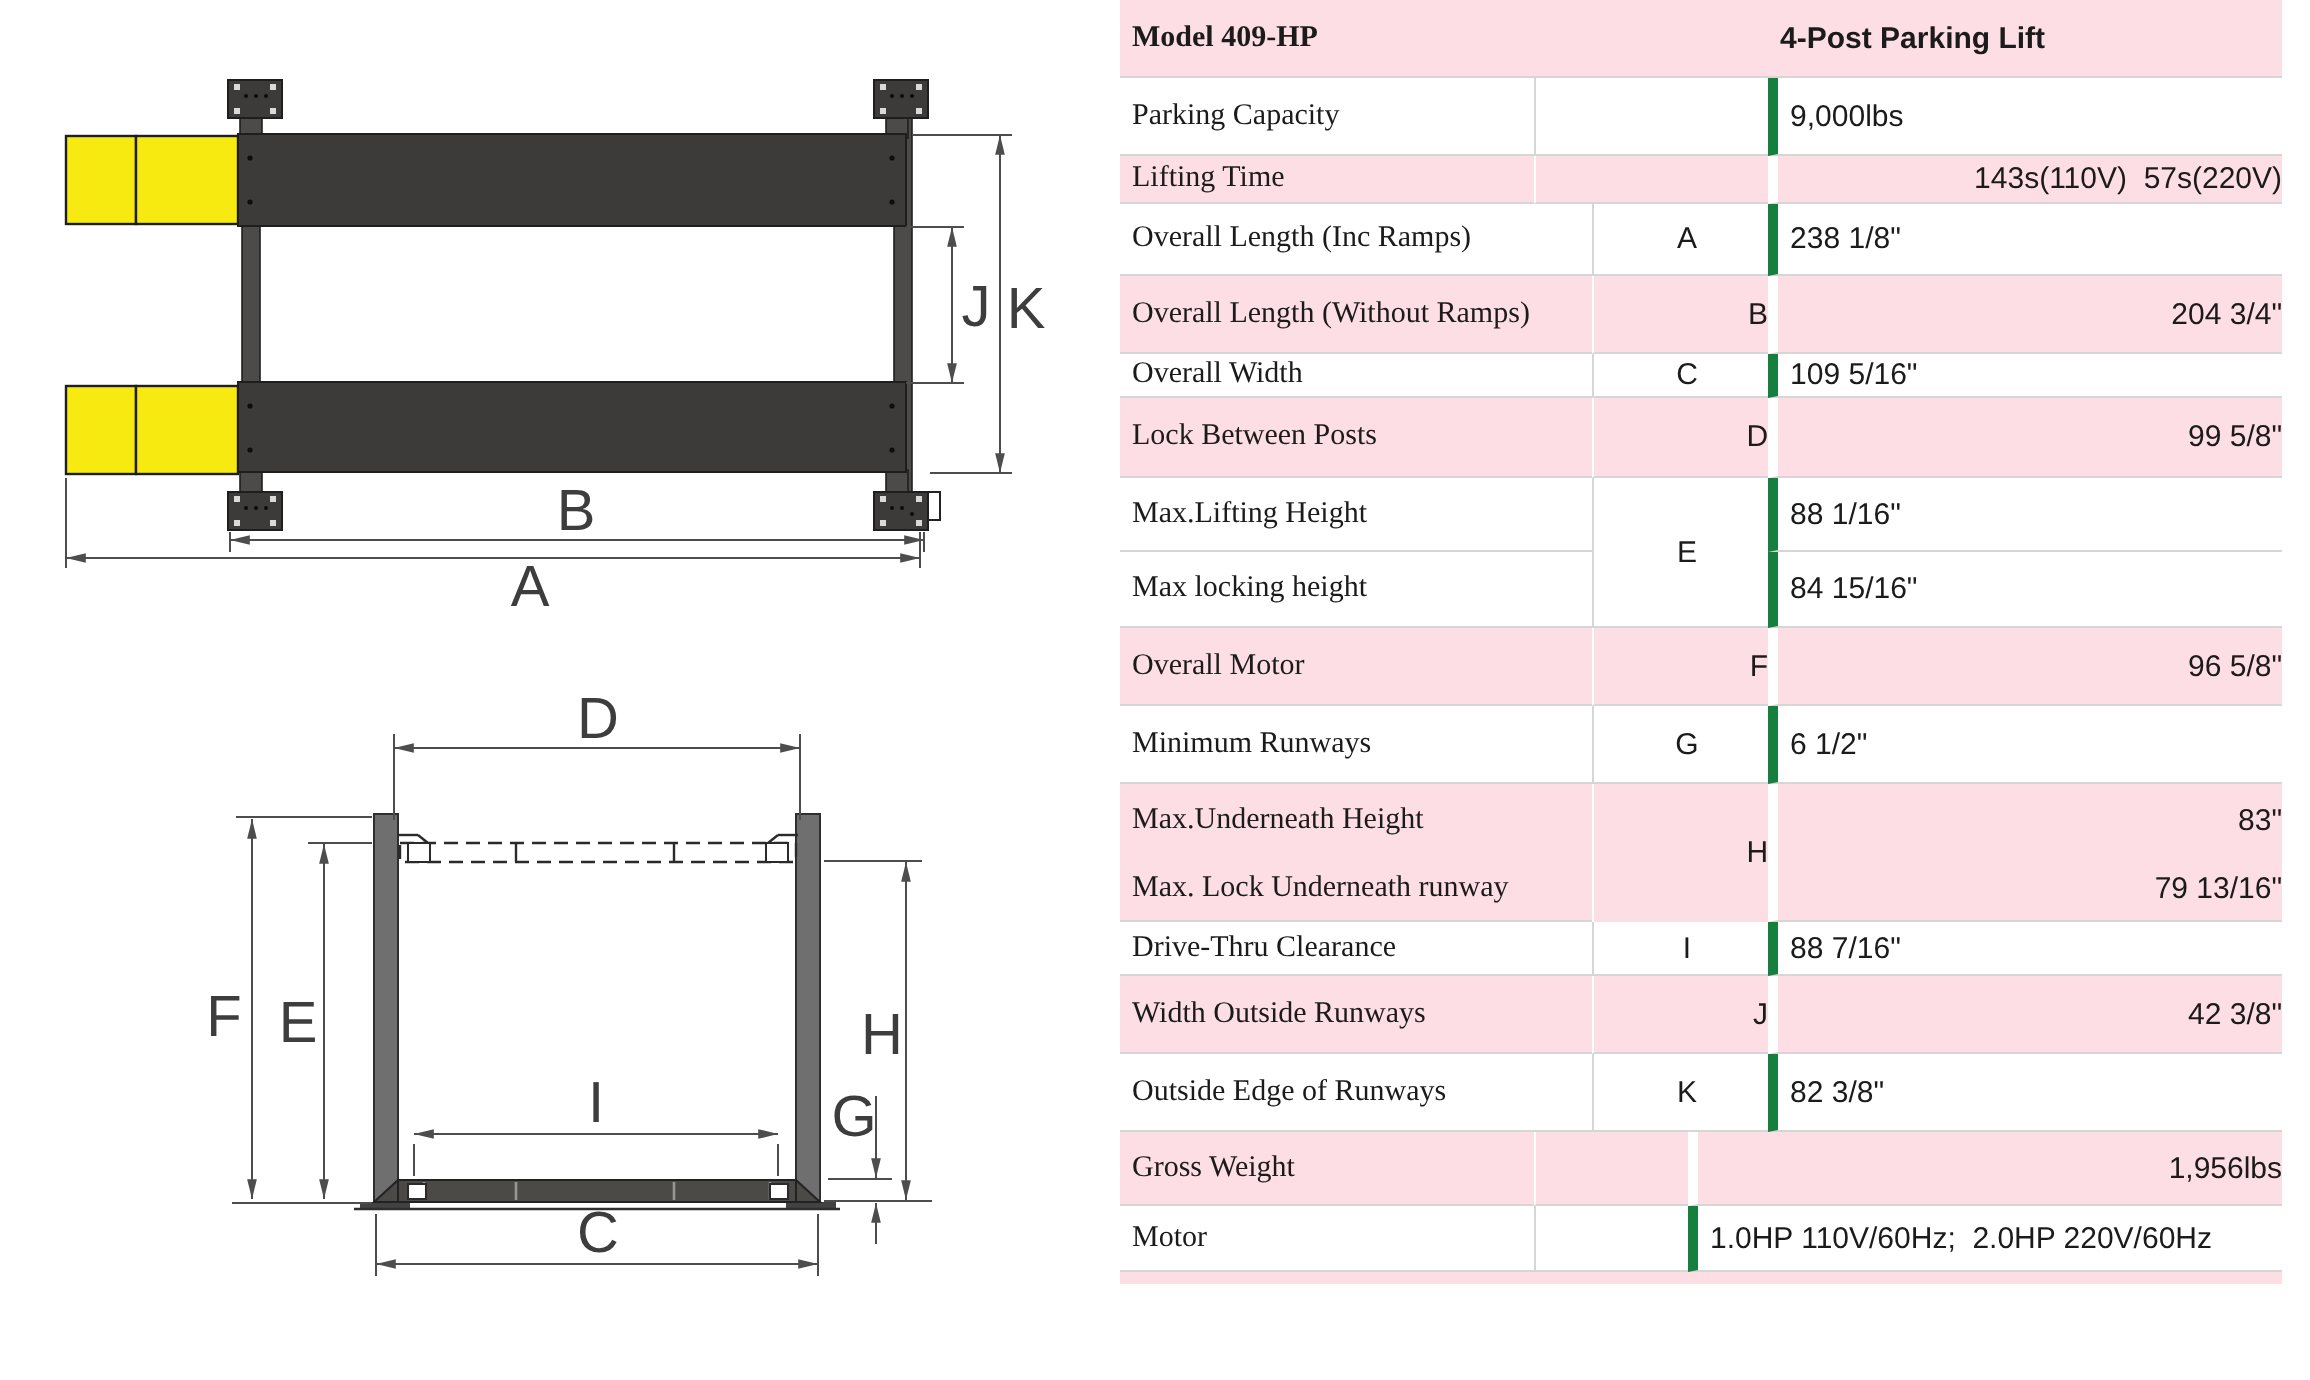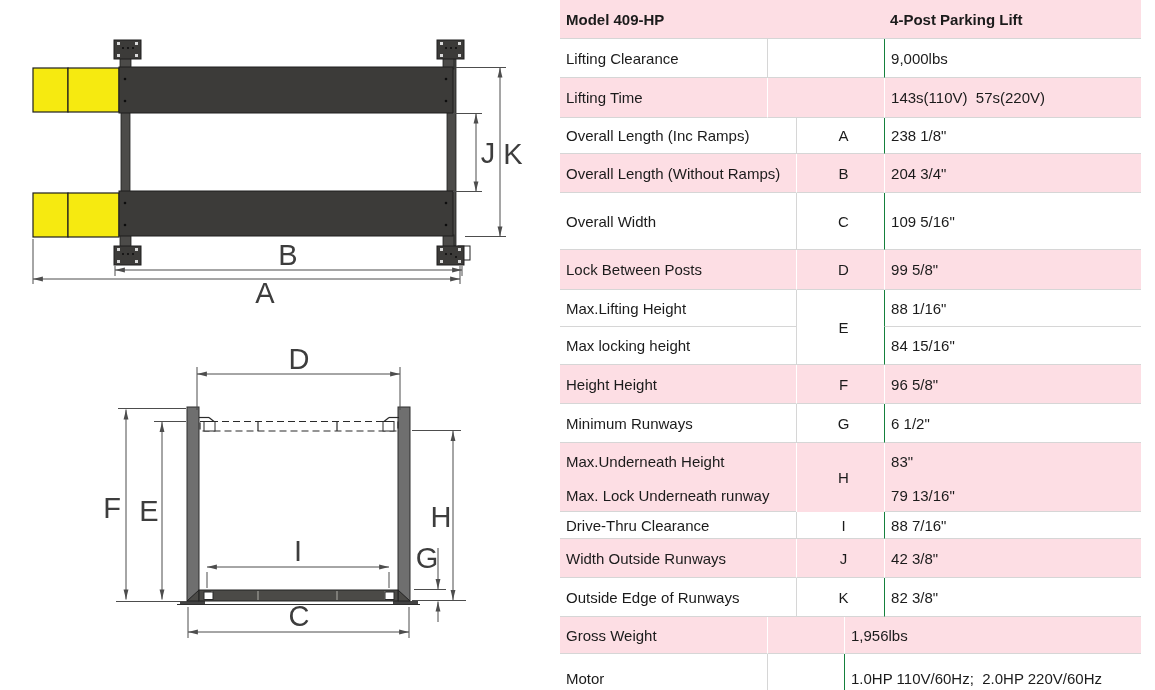--- a/index.html
+++ b/index.html
@@ -3,26 +3,26 @@
 <meta charset="utf-8">
 <style>
   html,body{margin:0;padding:0;background:#ffffff;}
   #stage{position:relative;width:1155px;height:690px;background:#fff;overflow:hidden;
          font-family:"Liberation Sans",sans-serif;}
   #drawing{position:absolute;left:0;top:0;}
   #specs{position:absolute;left:560px;top:0;width:581px;}
   table.spec{border-collapse:separate;border-spacing:0;table-layout:fixed;width:581px;}
   table.spec td{border-bottom:1px solid #d6d6d6;vertical-align:middle;
                 font-size:15px;color:#1b1b1b;padding:0 0 0 6px;overflow:hidden;}
-  td.lab{padding-left:6px;}
+  td.lab{padding-left:6px;font-family:Liberation Serif, serif;}
   td.ltr{text-align:center;padding:0;border-left:1px solid #d6d6d6;}
-  td.val{border-left:1px solid #15803d;padding-left:4px;white-space:pre-wrap;}
+  td.val{border-left:5px solid #15803d;padding-left:4px;white-space:pre-wrap;}
   td.gap{border-left:1px solid #d6d6d6;padding:0;}
   tr.pink td{background:#fddee4;}
-  tr.pink td.val,tr.pink td.ltr,tr.pink td.gap{border-left-color:#ffffff;}
+  tr.pink td.val,tr.pink td.ltr,tr.pink td.gap{border-left-color:#ffffff;text-align:right;}
   tr.nobot td{border-bottom:none;}
   tr.hdr td{background:#fddee4;font-weight:bold;border-left:none;}
   #strip{width:581px;height:6px;background:#fddee4;}
   
   .dim{stroke:#4d4d4d;stroke-width:1;fill:none;}
   .dimlbl{font-family:"Liberation Sans",sans-serif;font-size:29px;fill:#3d3d3d;text-anchor:middle;}
   .dark{fill:#3c3b39;stroke:#1e1e1e;stroke-width:1;}
   .beam{fill:#4c4b49;stroke:#1e1e1e;stroke-width:0.8;}
   .ramp{fill:#f6ea10;stroke:#1e1e1e;stroke-width:1.2;}
   .post{fill:#6f6f6f;stroke:#2e2e2e;stroke-width:1;}
@@ -235,60 +235,60 @@
         <col style="width:40px">
           <col style="width:257px">
       </colgroup>
       <tbody>
           <tr class="hdr" style="height:39px">
         <td colspan="4" class="lab">Model 409-HP</td>
         <td class="val">4-Post Parking Lift</td>
       </tr>
 
       <tr style="height:39px">
-        <td class="lab">Lifting Clearance</td>
+        <td class="lab">Parking Capacity</td>
         <td colspan="3" class="gap"></td>
         <td class="val">9,000lbs</td>
       </tr>
-      <tr class="pink" style="height:40px">
+      <tr class="pink" style="height:24px">
         <td class="lab">Lifting Time</td>
         <td colspan="3" class="gap"></td>
         <td class="val">143s(110V)  57s(220V)</td>
       </tr>
       <tr style="height:36px">
         <td colspan="2" class="lab">Overall Length (Inc Ramps)</td>
         <td colspan="2" class="ltr">A</td>
         <td class="val">238 1/8"</td>
       </tr>
       <tr class="pink" style="height:39px">
         <td colspan="2" class="lab">Overall Length (Without Ramps)</td>
         <td colspan="2" class="ltr">B</td>
         <td class="val">204 3/4"</td>
       </tr>
-      <tr style="height:57px">
+      <tr style="height:22px">
         <td colspan="2" class="lab">Overall Width</td>
         <td colspan="2" class="ltr">C</td>
         <td class="val">109 5/16"</td>
       </tr>
       <tr class="pink" style="height:40px">
         <td colspan="2" class="lab">Lock Between Posts</td>
         <td colspan="2" class="ltr">D</td>
         <td class="val">99 5/8"</td>
       </tr>
       <tr style="height:37px">
         <td colspan="2" class="lab">Max.Lifting Height</td>
         <td colspan="2" rowspan="2" class="ltr">E</td>
         <td class="val">88 1/16"</td>
       </tr>
       <tr style="height:38px">
         <td colspan="2" class="lab">Max locking height</td>
         <td class="val">84 15/16"</td>
       </tr>
       <tr class="pink" style="height:39px">
-        <td colspan="2" class="lab">Height Height</td>
+        <td colspan="2" class="lab">Overall Motor</td>
         <td colspan="2" class="ltr">F</td>
         <td class="val">96 5/8"</td>
       </tr>
       <tr style="height:39px">
         <td colspan="2" class="lab">Minimum Runways</td>
         <td colspan="2" class="ltr">G</td>
         <td class="val">6 1/2"</td>
       </tr>
       <tr class="pink nobot" style="height:36px">
         <td colspan="2" class="lab">Max.Underneath Height</td>
@@ -312,21 +312,21 @@
       <tr style="height:39px">
         <td colspan="2" class="lab">Outside Edge of Runways</td>
         <td colspan="2" class="ltr">K</td>
         <td class="val">82 3/8"</td>
       </tr>
       <tr class="pink" style="height:37px">
         <td class="lab">Gross Weight</td>
         <td colspan="2" class="gap"></td>
         <td colspan="2" class="val">1,956lbs</td>
       </tr>
-      <tr style="height:50px">
+      <tr style="height:33px">
         <td class="lab">Motor</td>
         <td colspan="2" class="gap"></td>
         <td colspan="2" class="val">1.0HP 110V/60Hz;  2.0HP 220V/60Hz</td>
       </tr>
     </tbody>
       </table>
     <div id="strip"></div>
   </div>
 
 </div>

